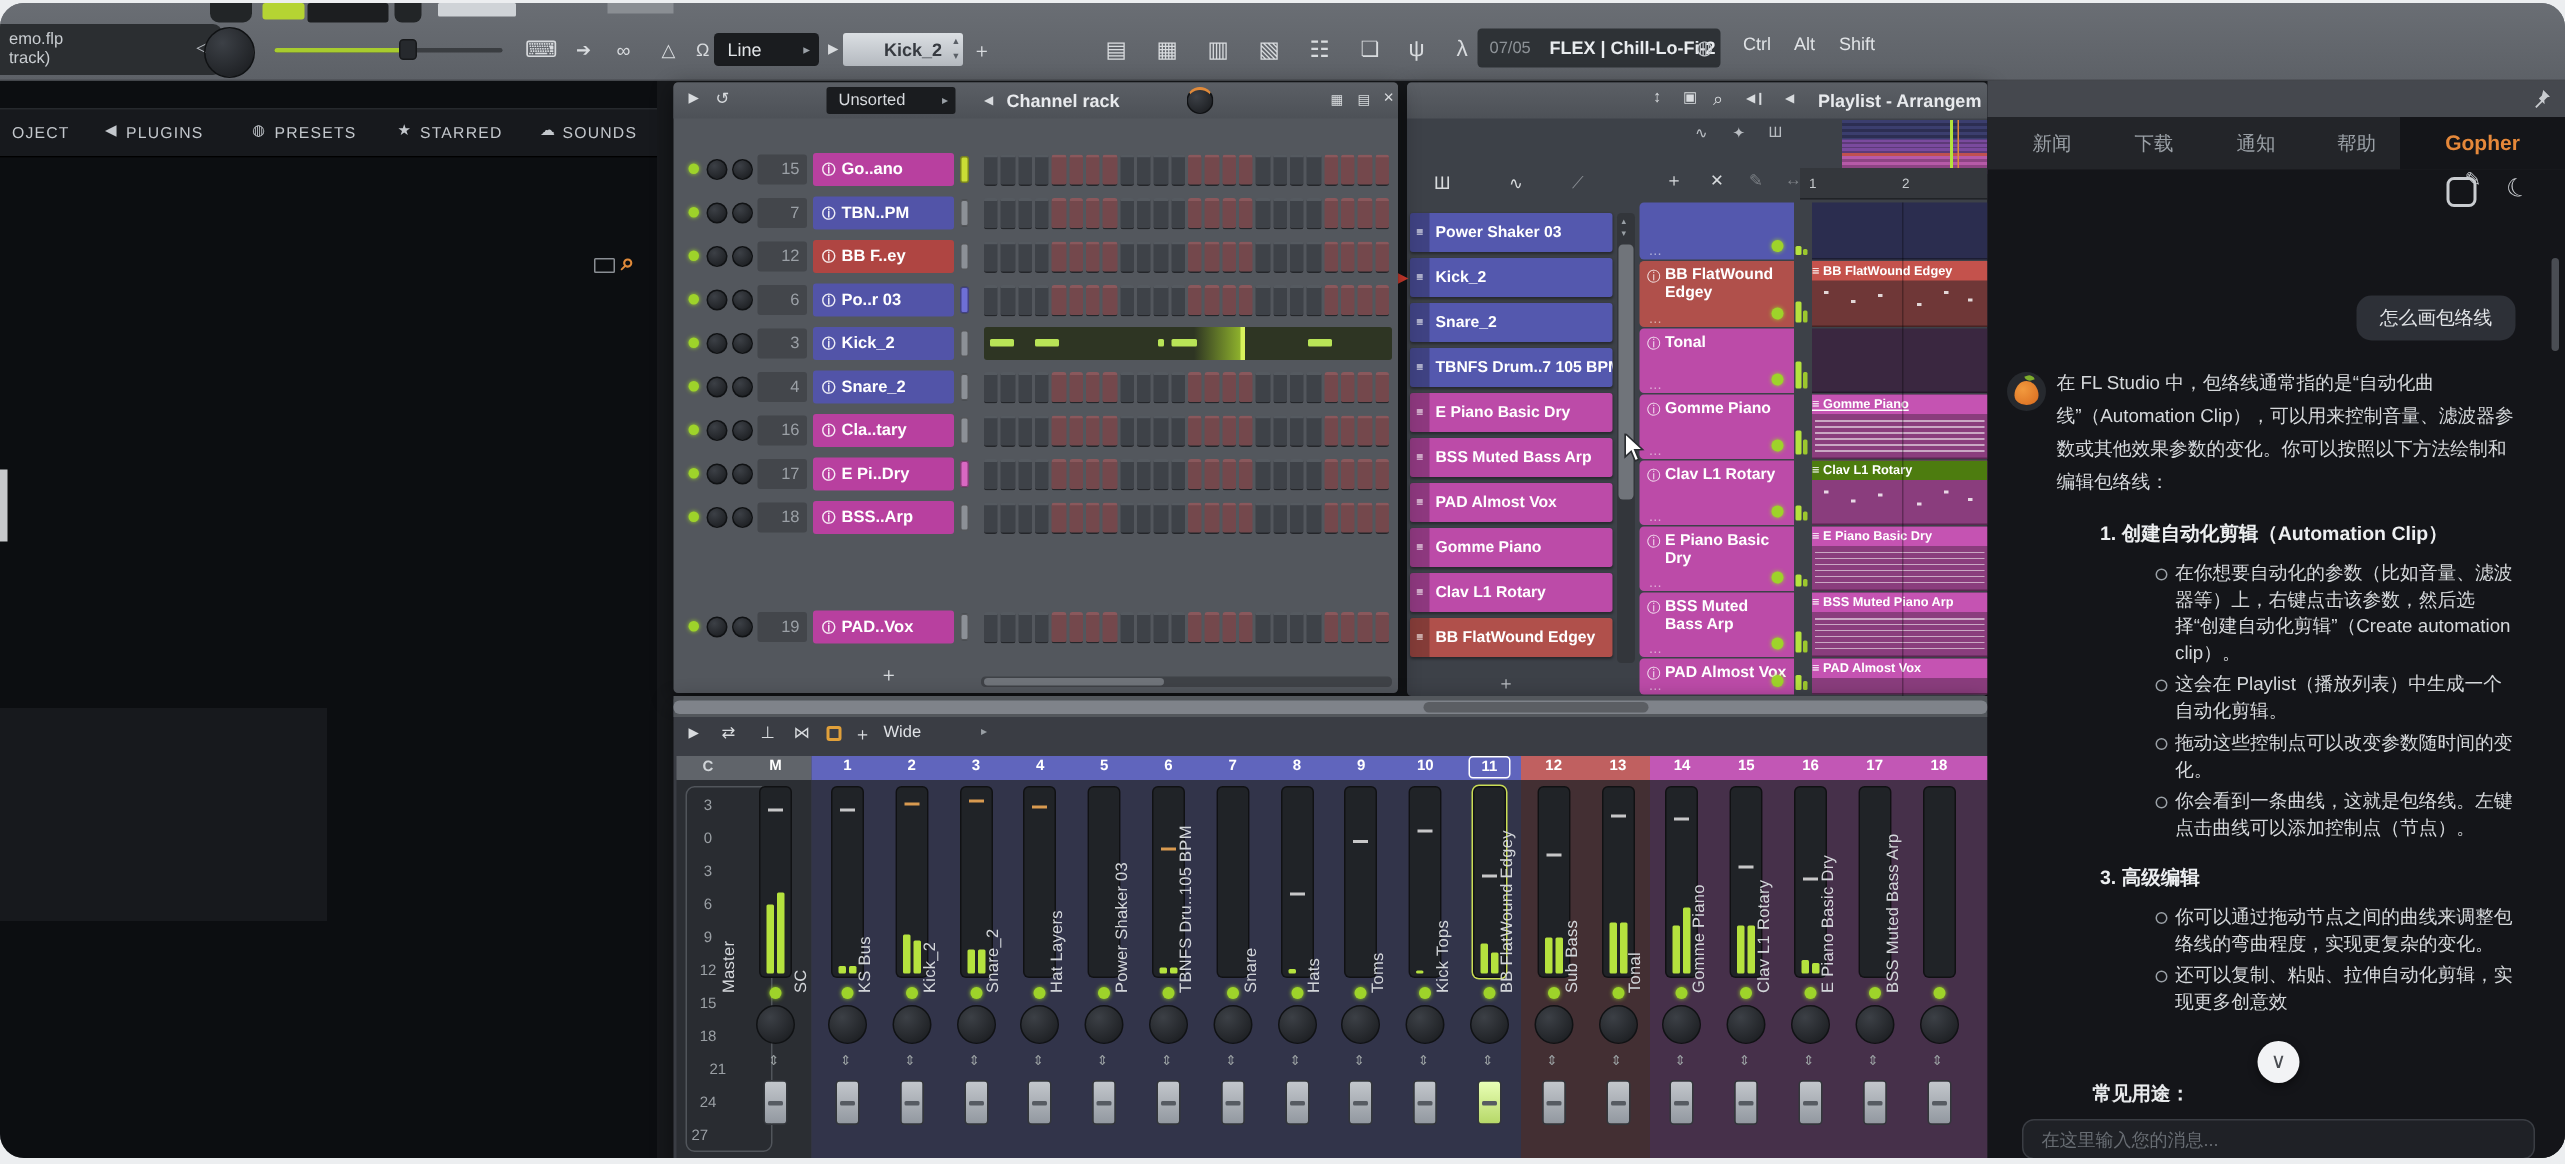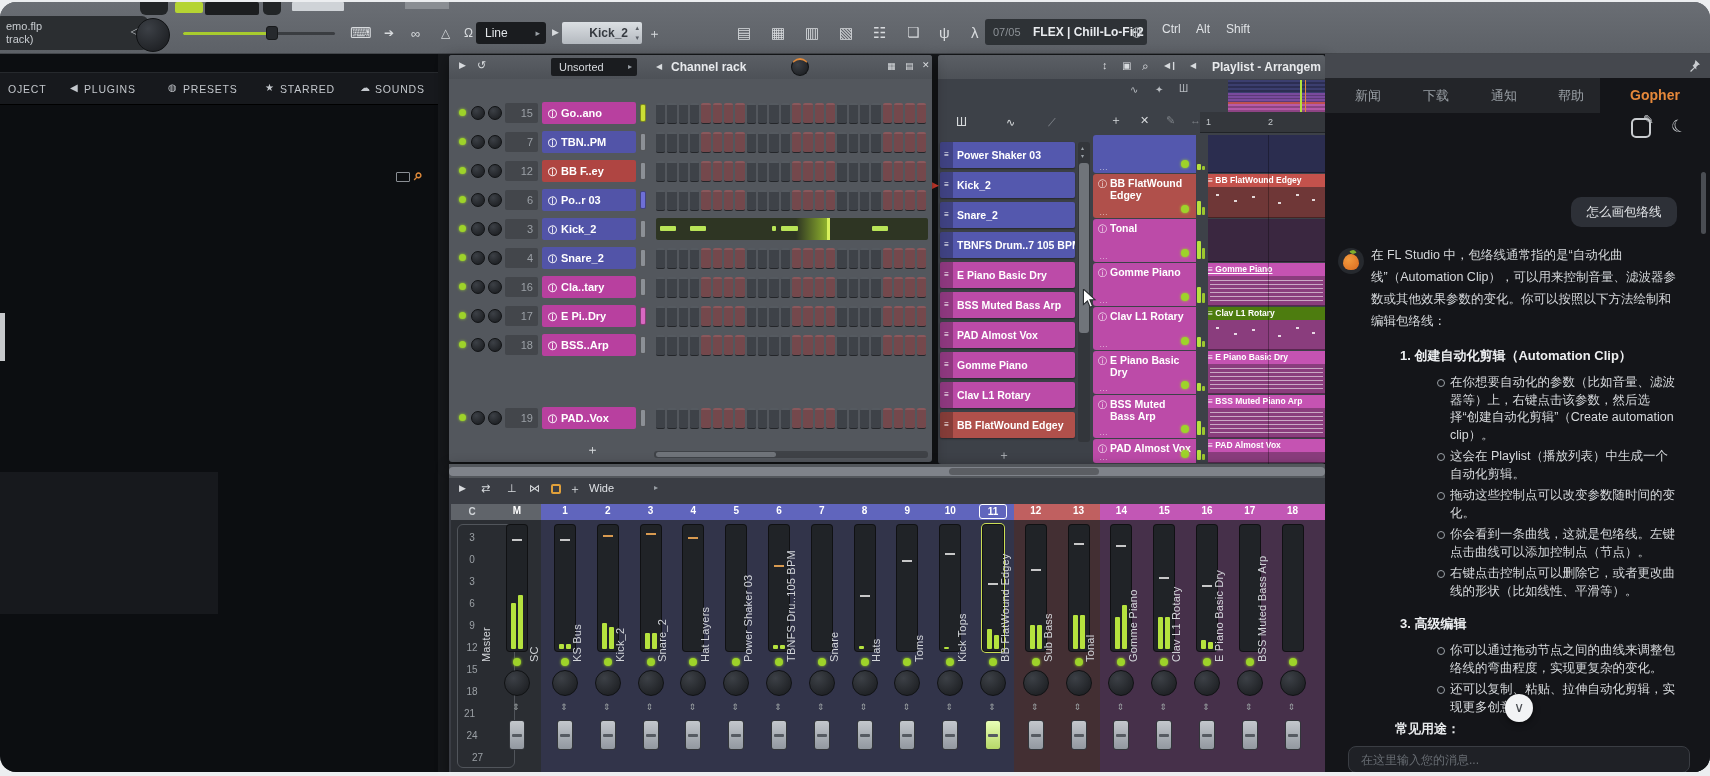--- a/index.html
+++ b/index.html
@@ -651,23 +651,23 @@
           <div style="position: absolute; left: 8px; top: 60px; width: 58px; height: 244px; background: rgb(41, 44, 49); border: 1px solid rgb(81, 85, 91); border-radius: 6px;"></div>
           <div style="position: absolute; left: 13px; top: 42px; width: 20px; text-align: center; font-size: 10px; font-weight: bold; color: rgb(208, 212, 216);">C</div>
           <div style="position: absolute; left: 12px; top: 68px; width: 22px; text-align: center; font-size: 10px; color: rgb(155, 160, 165);">3</div>
           <div style="position: absolute; left: 12px; top: 90px; width: 22px; text-align: center; font-size: 10px; color: rgb(155, 160, 165);">0</div>
           <div style="position: absolute; left: 12px; top: 112px; width: 22px; text-align: center; font-size: 10px; color: rgb(155, 160, 165);">3</div>
           <div style="position: absolute; left: 12px; top: 134px; width: 22px; text-align: center; font-size: 10px; color: rgb(155, 160, 165);">6</div>
           <div style="position: absolute; left: 12px; top: 156px; width: 22px; text-align: center; font-size: 10px; color: rgb(155, 160, 165);">9</div>
           <div style="position: absolute; left: 12px; top: 178px; width: 22px; text-align: center; font-size: 10px; color: rgb(155, 160, 165);">12</div>
           <div style="position: absolute; left: 12px; top: 200px; width: 22px; text-align: center; font-size: 10px; color: rgb(155, 160, 165);">15</div>
           <div style="position: absolute; left: 12px; top: 222px; width: 22px; text-align: center; font-size: 10px; color: rgb(155, 160, 165);">18</div>
-          <div style="position: absolute; left: 4px; top: 244px; width: 22px; text-align: right; font-size: 10px; color: rgb(155, 160, 165);">21</div>
+          <div style="position: absolute; left: 24px; top: 244px; width: 22px; text-align: left; font-size: 10px; color: rgb(155, 160, 165);">21</div>
           <div style="position: absolute; left: 12px; top: 266px; width: 22px; text-align: center; font-size: 10px; color: rgb(155, 160, 165);">24</div>
-          <div style="position: absolute; left: 12px; top: 288px; width: 22px; text-align: right; font-size: 10px; color: rgb(155, 160, 165);">27</div>
+          <div style="position: absolute; left: 12px; top: 288px; width: 22px; text-align: left; font-size: 10px; color: rgb(155, 160, 165);">27</div>
           <div style="position: absolute; left: 54px; top: 41px; width: 28px; text-align: center; font-size: 10px; font-weight: bold; color: rgb(255, 255, 255);">M</div>
           <div style="position: absolute; left: 57px; top: 60px; width: 22px; height: 128px; background: rgb(32, 35, 39); border: 1px solid rgba(0, 0, 0, 0.5); border-radius: 4px;">
             <div style="position: absolute; left: 5px; top: 14px; width: 10px; height: 2px; background: rgba(255, 255, 255, 0.75);"></div>
             <div style="position: absolute; left: 4px; top: 78px; width: 5px; height: 46px; background: rgb(181, 226, 62); border-radius: 1px;"></div>
             <div style="position: absolute; left: 11px; top: 70px; width: 5px; height: 54px; background: rgb(181, 226, 62); border-radius: 1px;"></div>
           </div>
           <div class="vlabel" style="position: absolute; left: 43px; top: 186px;">Master</div>
           <div class="led abs" style="position: absolute; left: 64px; top: 194px; width: 8px; height: 8px;"></div>
           <div class="knob abs" style="position: absolute; left: 55px; top: 206px; width: 26px; height: 26px;"></div>
           <div style="position: absolute; left: 63px; top: 238px; font-size: 9px; color: rgb(154, 160, 162);">⇕</div>
@@ -918,21 +918,20 @@
         <div style="position:absolute;left:5px;top:6px;width:16px;height:16px;border-radius:50% 50% 50% 50%/60% 60% 40% 40%;background:radial-gradient(circle at 35% 35%,#f29a3e,#d96a1e);"></div>
         <div style="position:absolute;left:12px;top:2px;width:6px;height:4px;background:#7fae2c;border-radius:0 4px 0 4px;transform:rotate(-20deg);"></div>
       </div>
       <div class="abs" style="left:46px;top:190px;width:308px;" id="chat-text">
         <p class="intro">在 FL Studio 中，包络线通常指的是“自动化曲线”（Automation Clip），可以用来控制音量、滤波器参数或其他效果参数的变化。你可以按照以下方法绘制和编辑包络线：</p>
       <div class="sechead">1. 创建自动化剪辑（Automation Clip）</div>
           <div class="bullet">在你想要自动化的参数（比如音量、滤波器等）上，右键点击该参数，然后选择“创建自动化剪辑”（Create automation clip）。</div>
           <div class="bullet">这会在 Playlist（播放列表）中生成一个自动化剪辑。</div>
           <div class="bullet">拖动这些控制点可以改变参数随时间的变化。</div>
           <div class="bullet">你会看到一条曲线，这就是包络线。左键点击曲线可以添加控制点（节点）。</div>
-          <div class="bullet">右键点击控制点可以删除它，或者更改曲线的形状（比如线性、平滑等）。</div>
           <div class="sechead">3. 高级编辑</div>
           <div class="bullet">你可以通过拖动节点之间的曲线来调整包络线的弯曲程度，实现更复杂的变化。</div>
           <div class="bullet">还可以复制、粘贴、拉伸自动化剪辑，实现更多创意效</div>
         </div>
 
       <div class="abs" style="left:180px;top:640px;width:28px;height:28px;border-radius:50%;background:#f2f3f5;box-shadow:0 2px 6px rgba(0,0,0,.5);text-align:center;">
         <span style="font-size:14px;color:#4a4d52;line-height:26px;">∨</span>
       </div>
       <span class="abs" style="left:70px;top:666px;font-size:13px;font-weight:bold;color:#e8eaec;">常见用途：</span>
       <input class="chatinput" type="text" placeholder="在这里输入您的消息..." style="">

